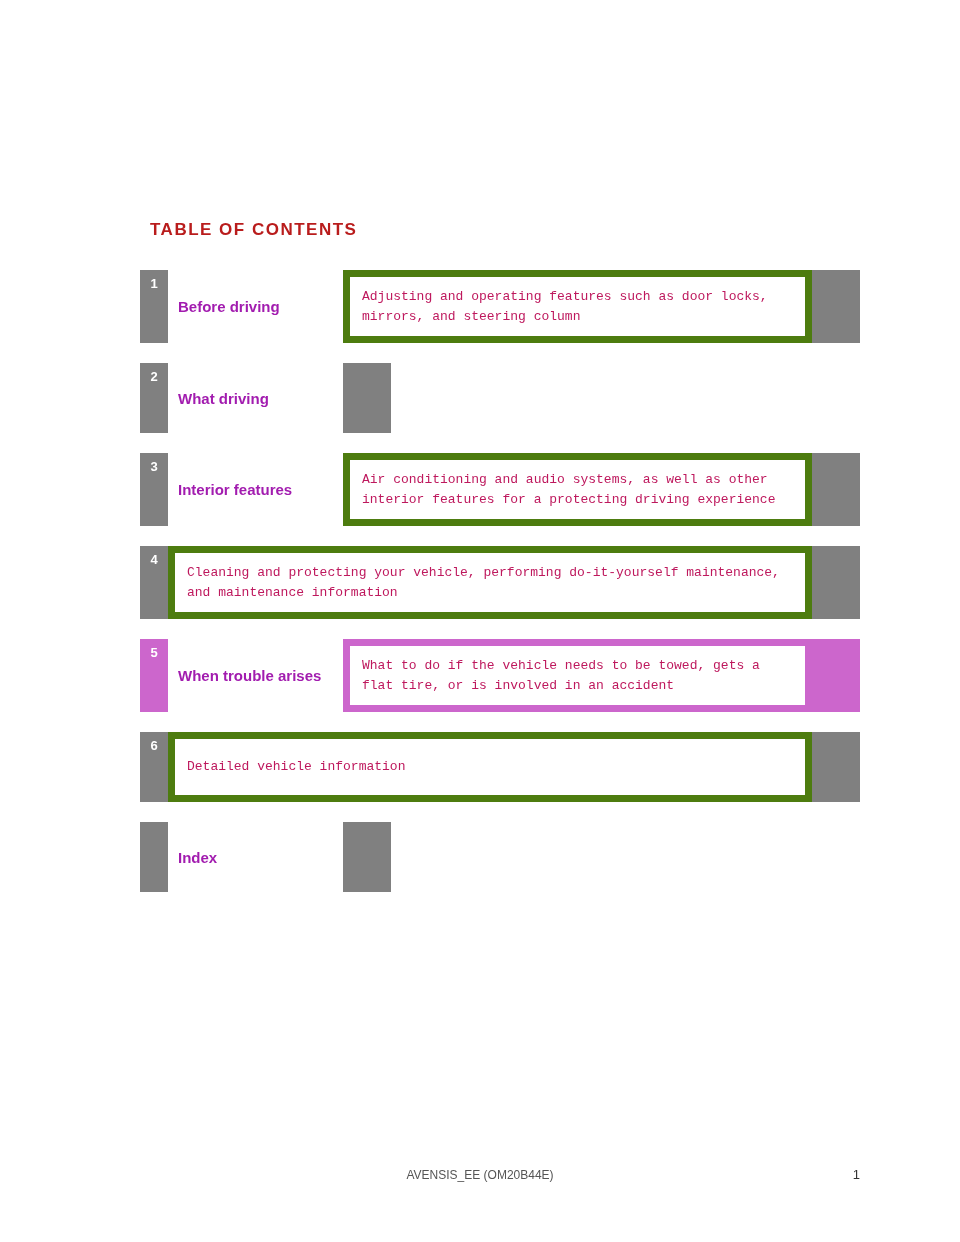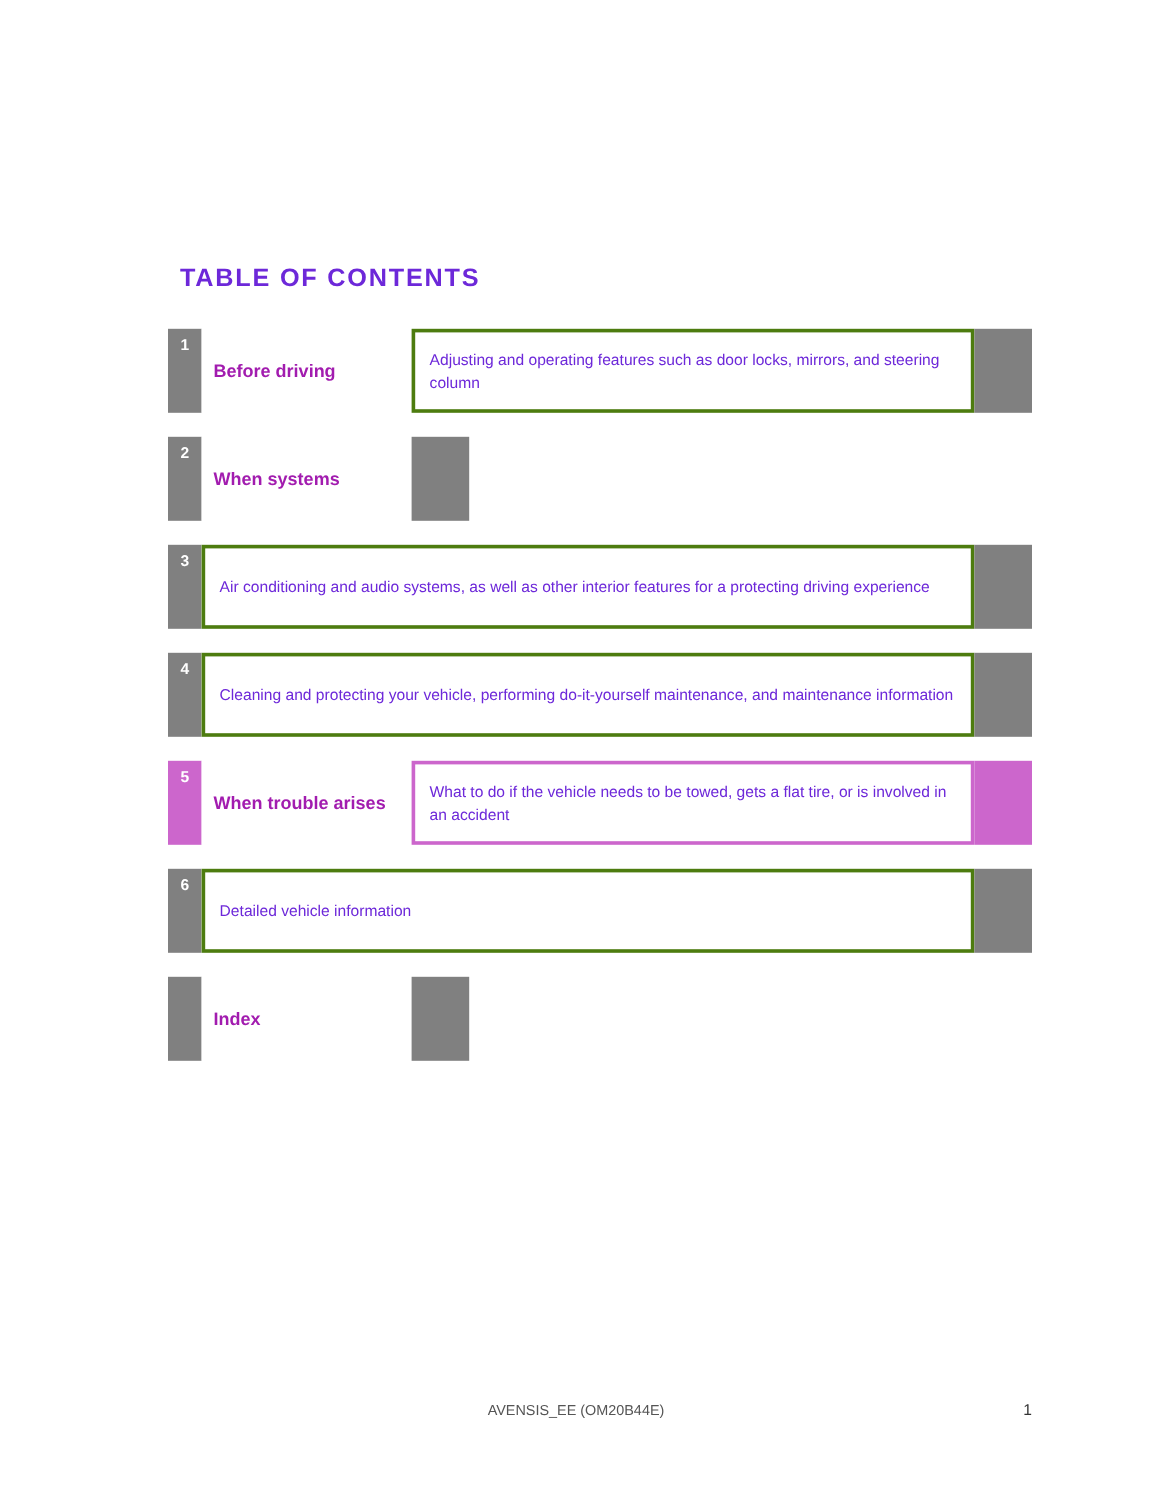--- a/index.html
+++ b/index.html
@@ -21,24 +21,24 @@
     }
 
     .table-of-contents {
       position: absolute;
       top: 220px;
       left: 140px;
       right: 100px;
     }
 
     .toc-title {
-      font-size: 21px;
+      font-size: 17px;
       font-weight: bold;
       letter-spacing: 1.5px;
-      color: #6d28d9;
+      color: #b91c1c;
       margin-bottom: 30px;
       padding-left: 10px;
     }
 
     .toc-row {
       display: flex;
       align-items: stretch;
       margin-bottom: 20px;
       min-height: 70px;
     }
@@ -73,28 +73,29 @@
       padding: 8px 12px 8px 10px;
       font-size: 15px;
       font-weight: bold;
       color: #a21caf;
       background: #fff;
       flex-shrink: 0;
     }
 
     .toc-desc-block {
       flex: 1;
-      border: 3px solid #4d7c0f;
+      border: 7px solid #4d7c0f;
       padding: 10px 12px;
       font-size: 13px;
-      color: #6d28d9;
+      color: #be185d;
       display: flex;
       align-items: center;
       background: #fff;
       line-height: 1.5;
+      font-family: Liberation Mono, monospace;
     }
 
     .toc-desc-block.purple-border {
       border-color: #cc66cc;
     }
 
     .toc-right-block {
       width: 48px;
       min-width: 48px;
       background: #808080;
@@ -138,28 +139,29 @@
       </div>
       <div class="toc-title-block">Before driving</div>
       <div class="toc-desc-block">Adjusting and operating features such as door locks, mirrors, and steering column</div>
       <div class="toc-right-block"></div>
     </div>
 
     <div class="toc-row">
       <div class="toc-number-block">
         <span>2</span>
       </div>
-      <div class="toc-title-block">When systems</div>
+      <div class="toc-title-block">What driving</div>
       <div class="toc-right-block"></div>
     </div>
 
     <div class="toc-row">
       <div class="toc-number-block">
         <span>3</span>
       </div>
+      <div class="toc-title-block">Interior features</div>
       <div class="toc-desc-block">Air conditioning and audio systems, as well as other interior features for a protecting driving experience</div>
       <div class="toc-right-block"></div>
     </div>
 
     <div class="toc-row">
       <div class="toc-number-block">
         <span>4</span>
       </div>
       <div class="toc-desc-block">Cleaning and protecting your vehicle, performing do-it-yourself maintenance, and maintenance information</div>
       <div class="toc-right-block"></div>

